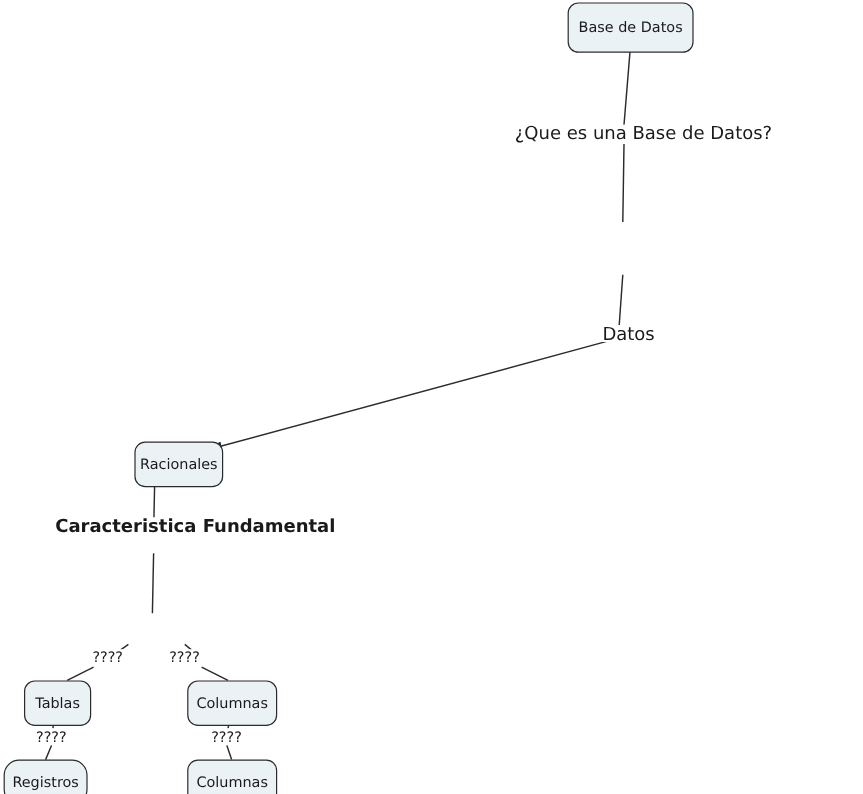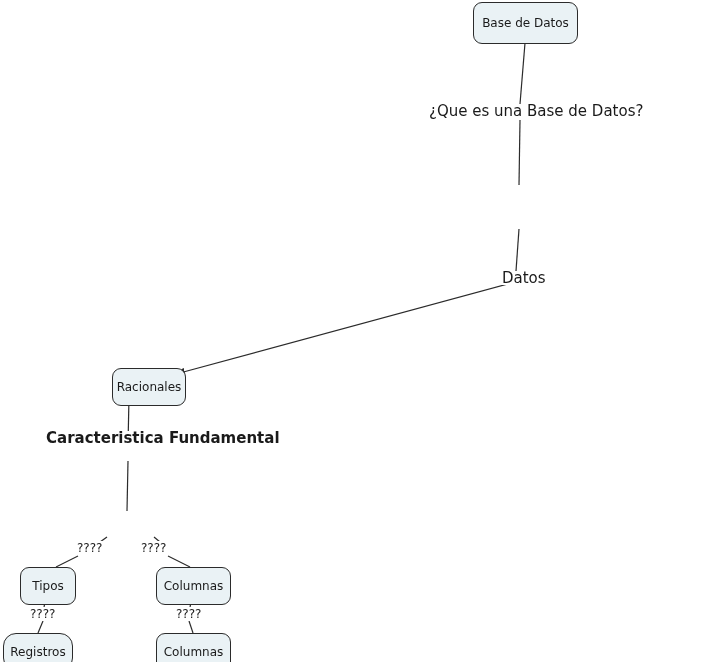--- a/index.html
+++ b/index.html
@@ -107,21 +107,21 @@
     <span>Base de Datos</span>
   </div>
 
 
   <div class="node" style="left:88px; top:368px; width:74px; height:26px;margin-left:24px;">
     <span>Racionales</span>
   </div>
 
 
   <div class="node" style="left:20px; top:567px; width:56px; height:27px;">
-    <span>Tipos</span>
+    <span>Tablas</span>
   </div>
 
   <div class="node" style="left:156px; top:567px; width:75px; height:27px;">
     <span>Columnas</span>
   </div>
 
   <div class="node" style="left:3px; top:633px; width:70px; height:27px;border-radius:13px;">
     <span>Registros</span>
   </div>
 

